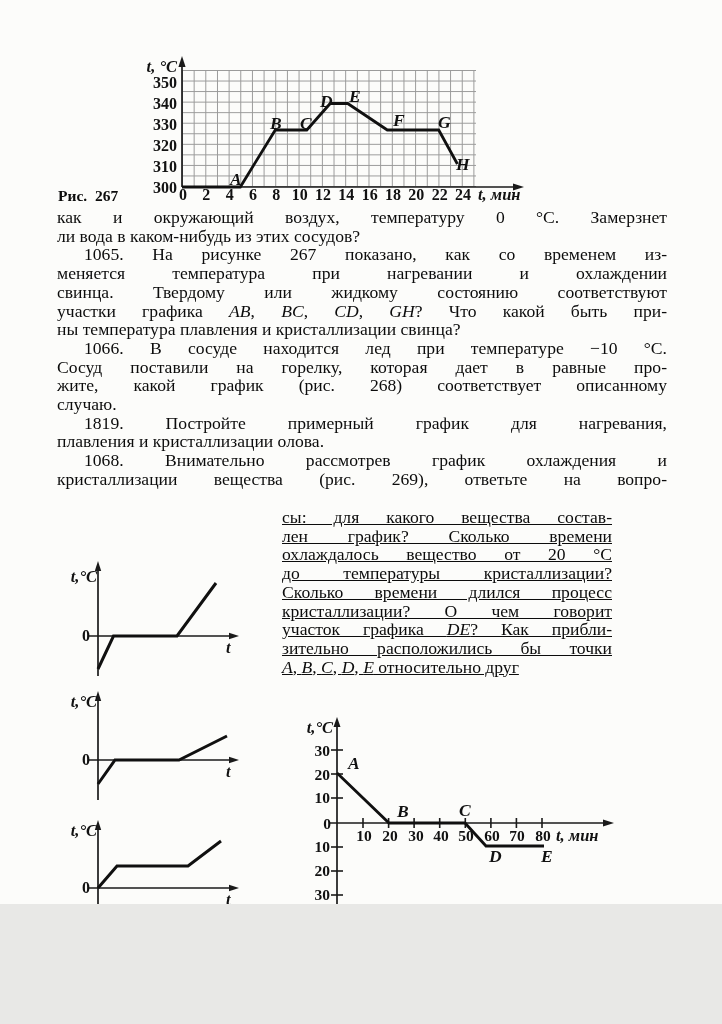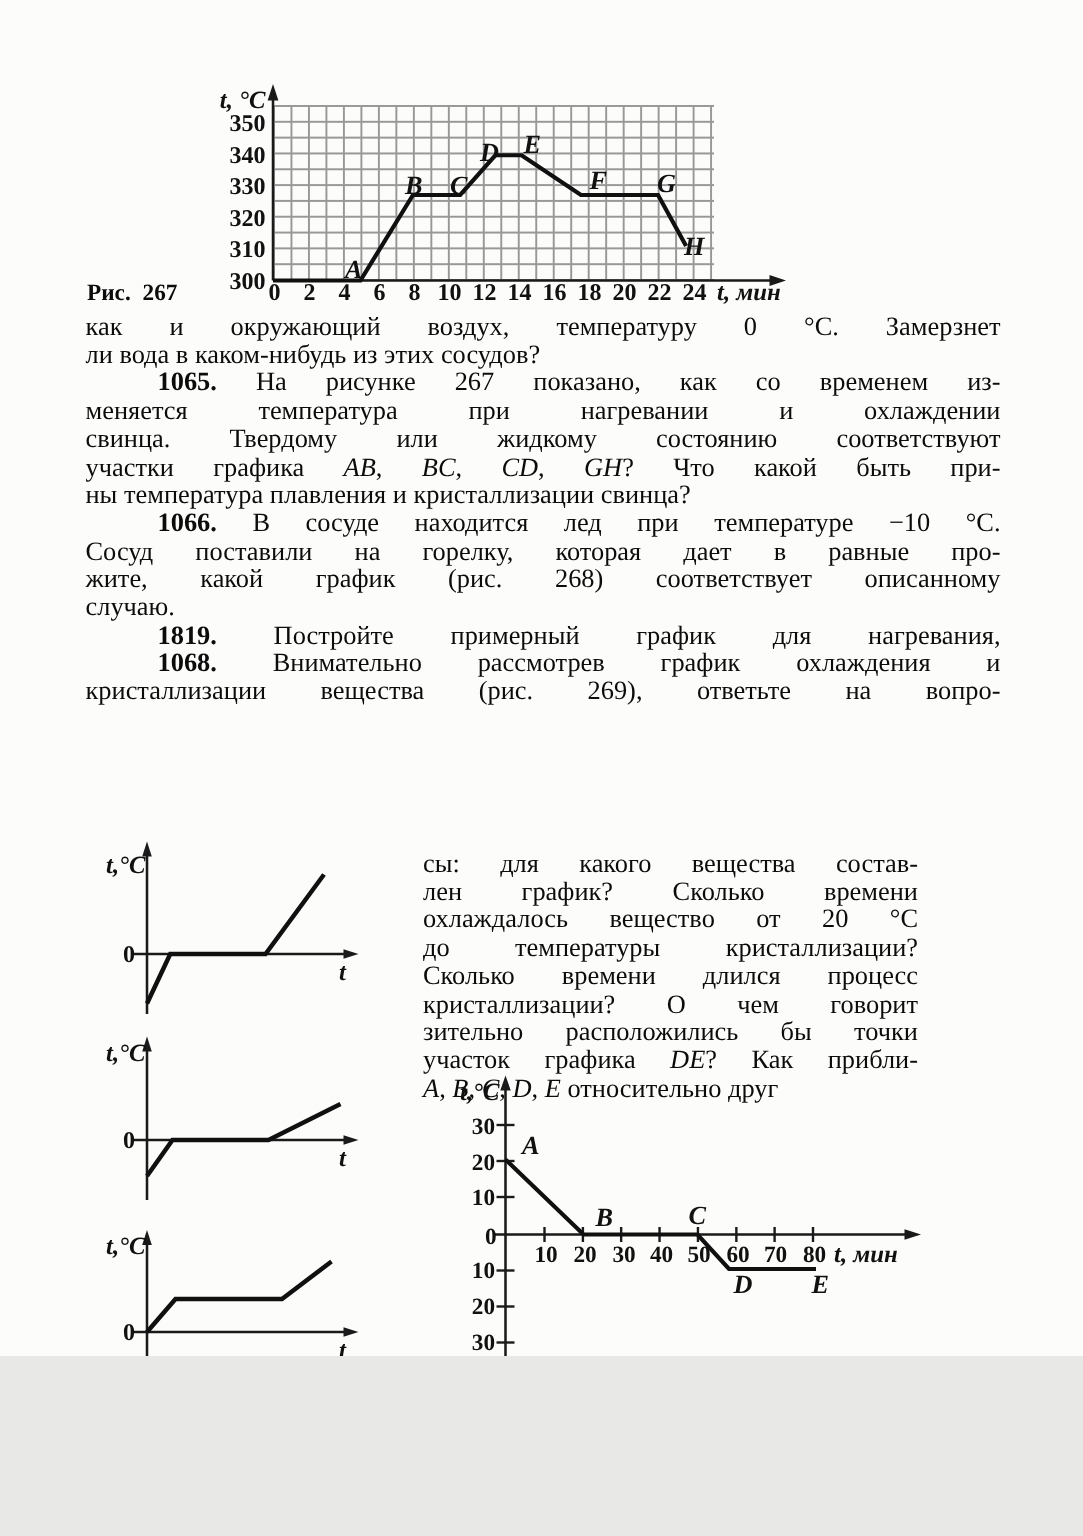--- a/index.html
+++ b/index.html
@@ -16,25 +16,25 @@
   .tk9{font:700 15.5px "Liberation Serif",serif;}
   .axl{font:italic 700 16.5px "Liberation Serif",serif;}
   .pt{font:italic 700 17.5px "Liberation Serif",serif;}
   .grid267{position:absolute;left:182px;top:70px;width:294px;height:117px;opacity:.8;
     background-image:linear-gradient(to right,#808080 1px,transparent 1px),
                      linear-gradient(to bottom,#808080 1px,transparent 1px);
     background-size:11.67px 10.55px;}
   .cap{position:absolute;font:700 15.5px "Liberation Serif",serif;word-spacing:4px;color:#0c0c0c;}
   .textcol{position:absolute;font:17.6px/18.7px "Liberation Serif",serif;color:#0c0c0c;}
   #text-main{left:57px;top:208px;width:610px;}
-  #text-narrow{left:282px;top:566px;width:330px;}
+  #text-narrow{left:282px;top:508px;width:330px;text-decoration:underline;}
   .ln{text-align:justify;text-align-last:justify;white-space:normal;}
   .ln.last{text-align-last:left;}
   .ln.ind{text-indent:27px;}
-  .b{font-weight:700;margin-left:21px;}
+  .b{font-weight:400;}
   .i{font-style:italic;}
   .footer-rule{position:absolute;left:616px;top:956px;width:62px;height:2px;background:#3a3a3a;}
   .page-num{position:absolute;left:617px;top:918px;font:700 16px "Liberation Serif",serif;text-align:right;}
 </style>
 </head>
 <body>
 
 <div class="page">
 
   <div class="grid267"></div>
@@ -90,33 +90,34 @@
     <div class="ln ind"><span class="b">1065.</span><span> На рисунке 267 показано, как со временем из-</span></div>
     <div class="ln"><span>меняется температура при нагревании и охлаждении</span></div>
     <div class="ln"><span>свинца. Твердому или жидкому состоянию соответствуют</span></div>
     <div class="ln"><span>участки графика </span><span class="i">AB</span><span>, </span><span class="i">BC</span><span>, </span><span class="i">CD</span><span>, </span><span class="i">GH</span><span>? Что какой быть при-</span></div>
     <div class="ln last"><span>ны температура плавления и кристаллизации свинца?</span></div>
     <div class="ln ind"><span class="b">1066.</span><span> В сосуде находится лед при температуре −10 °C.</span></div>
     <div class="ln"><span>Сосуд поставили на горелку, которая дает в равные про-</span></div>
     <div class="ln"><span>жите, какой график (рис. 268) соответствует описанному</span></div>
     <div class="ln last"><span>случаю.</span></div>
     <div class="ln ind"><span class="b">1819.</span><span> Постройте примерный график для нагревания,</span></div>
+    <div class="ln last"><span>плавления и кристаллизации олова.</span></div>
     <div class="ln ind"><span class="b">1068.</span><span> Внимательно рассмотрев график охлаждения и</span></div>
     <div class="ln"><span>кристаллизации вещества (рис. 269), ответьте на вопро-</span></div>
   </div>
 
   <div class="textcol" id="text-narrow">
     <div class="ln"><span>сы: для какого вещества состав-</span></div>
     <div class="ln"><span>лен график? Сколько времени</span></div>
     <div class="ln"><span>охлаждалось вещество от 20 °C</span></div>
     <div class="ln"><span>до температуры кристаллизации?</span></div>
     <div class="ln"><span>Сколько времени длился процесс</span></div>
     <div class="ln"><span>кристаллизации? О чем говорит</span></div>
+    <div class="ln"><span>участок графика </span><span class="i">DE</span><span>? Как прибли-</span></div>
     <div class="ln"><span>зительно расположились бы точки</span></div>
-    <div class="ln"><span>участок графика </span><span class="i">DE</span><span>? Как прибли-</span></div>
     <div class="ln last"><span class="i">A</span><span>, </span><span class="i">B</span><span>, </span><span class="i">C</span><span>, </span><span class="i">D</span><span>, </span><span class="i">E</span><span> относительно друг</span></div>
   </div>
 
   <svg style="left:45px;top:555px;width:200px;height:355px" viewBox="45 555 200 355">
     <g>
       <line class="ax" x1="98" y1="676" x2="98" y2="568"></line>
       <polygon class="arr" points="98,561 94.8,571 101.2,571"></polygon>
       <line class="ax" x1="89" y1="636" x2="231" y2="636"></line>
       <polygon class="arr" points="239,636 229,632.8 229,639.2"></polygon>
       <polyline class="cv3" points="98,669 113.5,636 177,636 216,583"></polyline>

